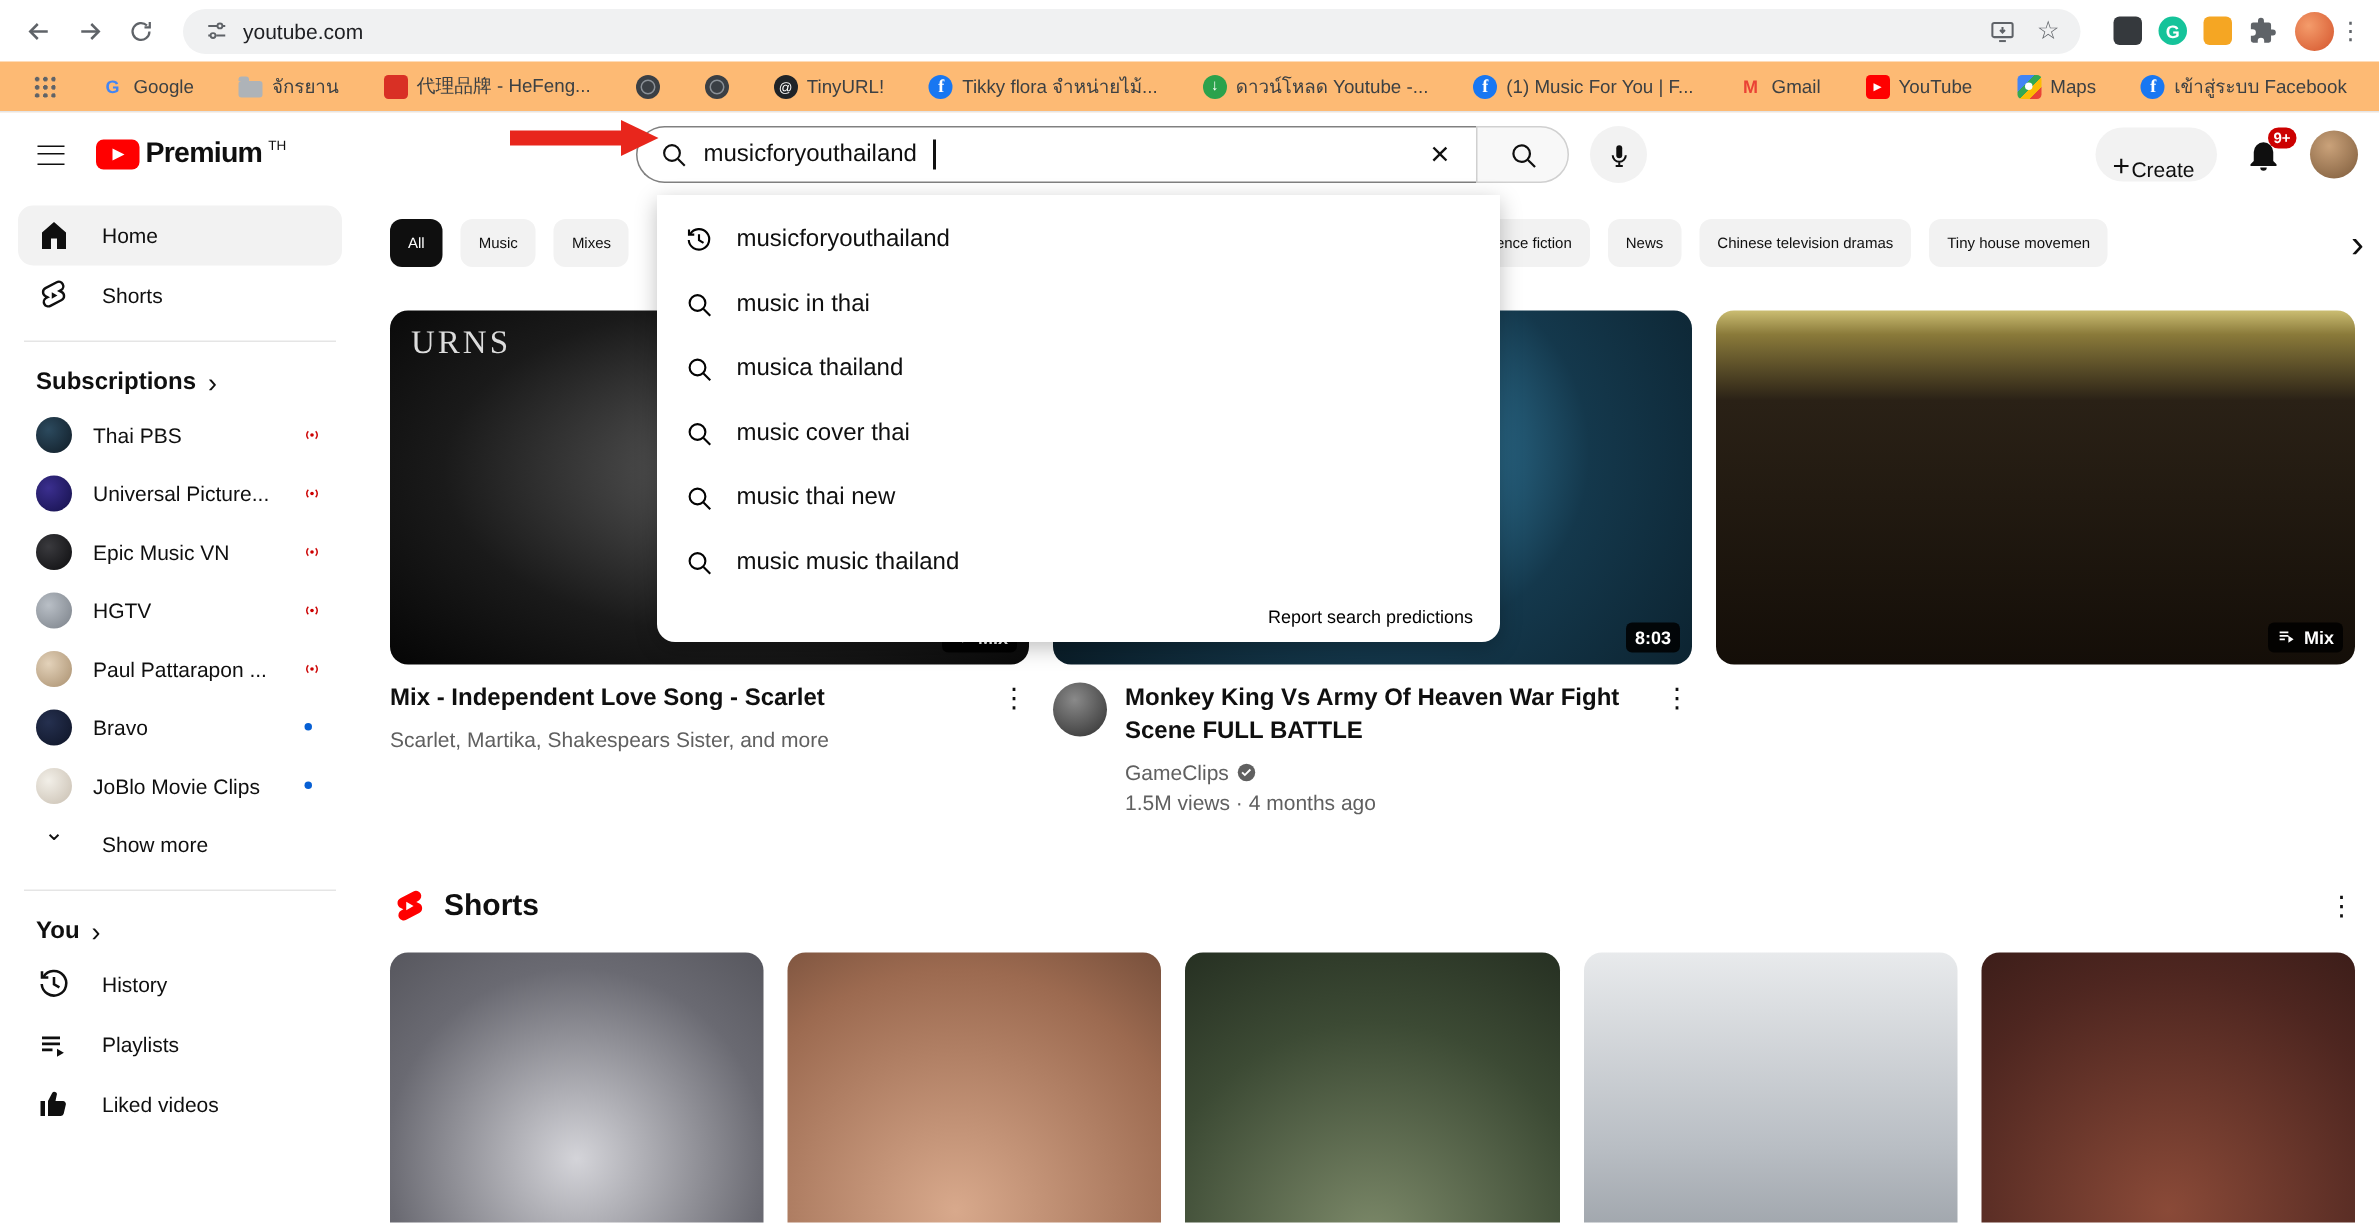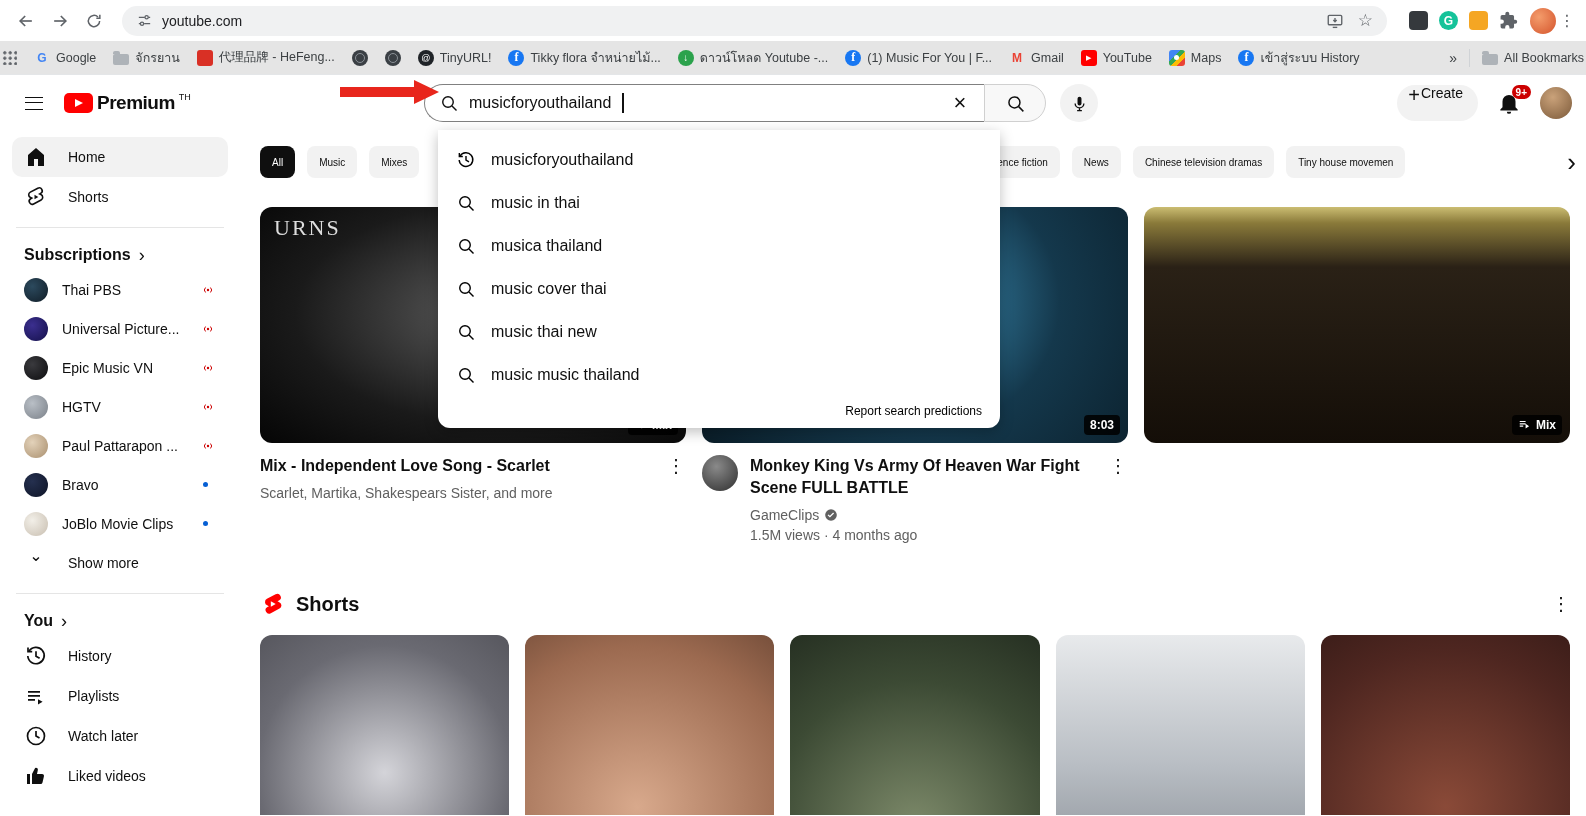--- a/index.html
+++ b/index.html
@@ -17,21 +17,21 @@
 .ext-tray{display:flex;align-items:center;gap:11px;margin:0 10px}
 .ext-sq{width:19px;height:19px;border-radius:4px;flex:none}
 .ext-c{width:19px;height:19px;border-radius:50%;display:flex;align-items:center;justify-content:center;font-size:12px;font-weight:bold;color:#fff;flex:none}
 .profile-dot{width:26px;height:26px;border-radius:50%;background:radial-gradient(circle at 35% 35%,#f49c6b,#d4542c);flex:none}
 .ic-kebab::before{content:"⋮"}
 .ic-kebab{color:#5f6368;font-size:16px;width:18px;text-align:center}
 .ic-star::before{content:"☆"}
 .ic-star{font-size:17px;line-height:1}
 
 
-.bookmarks{height:34px;display:flex;align-items:center;gap:17px;padding:0 2px;font-size:12.5px;color:#3c4043;border-bottom:1px solid #e4e6e8;background:#e5e5e5;white-space:nowrap;overflow:hidden}
+.bookmarks{height:34px;display:flex;align-items:center;gap:30px;padding:0 22px;font-size:12.5px;color:#3c4043;border-bottom:1px solid #e4e6e8;background:#fdba74;white-space:nowrap;overflow:hidden}
 .apps-grid{width:15px;height:15px;background-image:radial-gradient(circle,#5f6368 1.4px,transparent 1.6px);background-size:5.5px 5.5px;flex:none}
 .bm{display:flex;align-items:center;gap:6px;flex:none}
 .fav{width:16px;height:16px;flex:none;position:relative;display:flex;align-items:center;justify-content:center;border-radius:3px}
 .fav-google::before{content:"G";font-size:12px;font-weight:bold;color:#4285f4}
 .fav-folder{background:#aeb3b8;border-radius:2px;height:11px;margin-top:3px}
 .fav-folder::before{content:"";position:absolute;top:-3px;left:0;width:7px;height:3px;background:#aeb3b8;border-radius:2px 2px 0 0}
 .fav-red{background:#d93025}
 .fav-globe{background:#3a3f44;border-radius:50%}
 .fav-globe::before{content:"";position:absolute;inset:3px;border:1px solid #8a9096;border-radius:50%}
 .fav-at{background:#1f2327;border-radius:50%;color:#fff}
@@ -61,21 +61,21 @@
 .yt-sup{font-size:9px;margin-top:0;color:#0f0f0f}
 .search-wrap{position:absolute;left:424px;top:9px;display:flex;align-items:center;z-index:5}
 .search-box{width:560px;height:38px;border:1px solid #808080;border-right:none;border-radius:19px 0 0 19px;display:flex;align-items:center;padding:0 10px 0 14px;gap:10px;background:#fff}
 .search-q{font-size:16px;color:#0f0f0f;display:flex;align-items:center}
 .caret{width:1.5px;height:20px;background:#111;margin-left:1px}
 .clear-btn{margin-left:auto;width:28px;height:28px;display:flex;align-items:center;justify-content:center;font-size:22px;color:#0f0f0f}
 .clear-btn::before{content:"×"}
 .search-btn{width:62px;height:38px;border:1px solid #d0d0d0;border-radius:0 19px 19px 0;background:#f8f8f8;display:flex;align-items:center;justify-content:center;color:#0f0f0f}
 .mic-btn{width:38px;height:38px;border-radius:50%;background:#f2f2f2;margin-left:14px;display:flex;align-items:center;justify-content:center;color:#0f0f0f}
 .mast-right{position:absolute;right:14px;top:10px;display:flex;align-items:center;gap:18px}
-.create-btn{height:36px;border-radius:18px;background:#f2f2f2;display:flex;align-items:flex-start;gap:1px;padding:0 15px 0 11px;font-size:14px}
+.create-btn{height:36px;border-radius:18px;background:#f2f2f2;display:flex;align-items:flex-end;gap:1px;padding:0 15px 0 11px;font-size:14px}
 .ic-plus::before{content:"+"}
 .ic-plus{font-size:20px;line-height:1}
 .bell-wrap{position:relative;width:26px;height:26px;color:#0f0f0f}
 .badge{position:absolute;top:-5px;right:-9px;background:#c00;color:#fff;font-size:10px;font-weight:bold;padding:1.5px 4px;border-radius:9px}
 .avatar{width:32px;height:32px;border-radius:50%;background:radial-gradient(circle at 40% 32%,#caa27a,#7c5a3a)}
 
 
 .layout{display:flex;height:684px}
 .sidebar{width:240px;flex:none;padding:6px 12px 0;overflow:hidden}
 .side-item{display:flex;align-items:center;gap:20px;height:40px;padding:0 12px;border-radius:10px;font-size:14px}
@@ -244,21 +244,21 @@
     <div class="bm">
       <span class="fav fav-yt"></span>
       <span>YouTube</span>
     </div>
     <div class="bm">
       <span class="fav fav-maps"></span>
       <span>Maps</span>
     </div>
     <div class="bm">
       <span class="fav fav-fb"></span>
-      <span>เข้าสู่ระบบ History</span>
+      <span>เข้าสู่ระบบ Facebook</span>
     </div>
     <div class="bm-right">
       <span class="ic-guillemet">»</span>
       <span class="bm-sep"></span>
       <div class="bm">
         <span class="fav fav-folder"></span>
         <span>All Bookmarks</span>
       </div>
     </div>
   </div>
@@ -401,27 +401,20 @@
             <path d="M4 3.5v4.2h4.2"></path>
             <path d="M12 7.3v4.9l3.6 2.1"></path>
           </svg>
         <span>History</span>
       </div>
       <div class="side-item">
         <svg class="side-ic" viewBox="0 0 24 24" fill="currentColor">
             <path d="M4 7h12v1.8H4zM4 11h12v1.8H4zM4 15h7v1.8H4zM14 15.2v5.3l4.6-2.65z"></path>
           </svg>
         <span>Playlists</span>
-      </div>
-      <div class="side-item">
-        <svg class="side-ic" viewBox="0 0 24 24" fill="none" stroke="currentColor" stroke-width="1.7">
-            <circle cx="12" cy="12" r="8.5"></circle>
-            <path d="M12 7v5l3.5 2"></path>
-          </svg>
-        <span>Watch later</span>
       </div>
       <div class="side-item">
         <svg class="side-ic" viewBox="0 0 24 24" fill="currentColor">
             <path d="M3 10h3v10H3zM8 20h8.5a2 2 0 0 0 2-1.6l1.4-6A2 2 0 0 0 18 10h-5l.8-3.8A1.7 1.7 0 0 0 10.6 5L8 10z"></path>
           </svg>
         <span>Liked videos</span>
       </div>
     </div>
 
     <div class="content">

